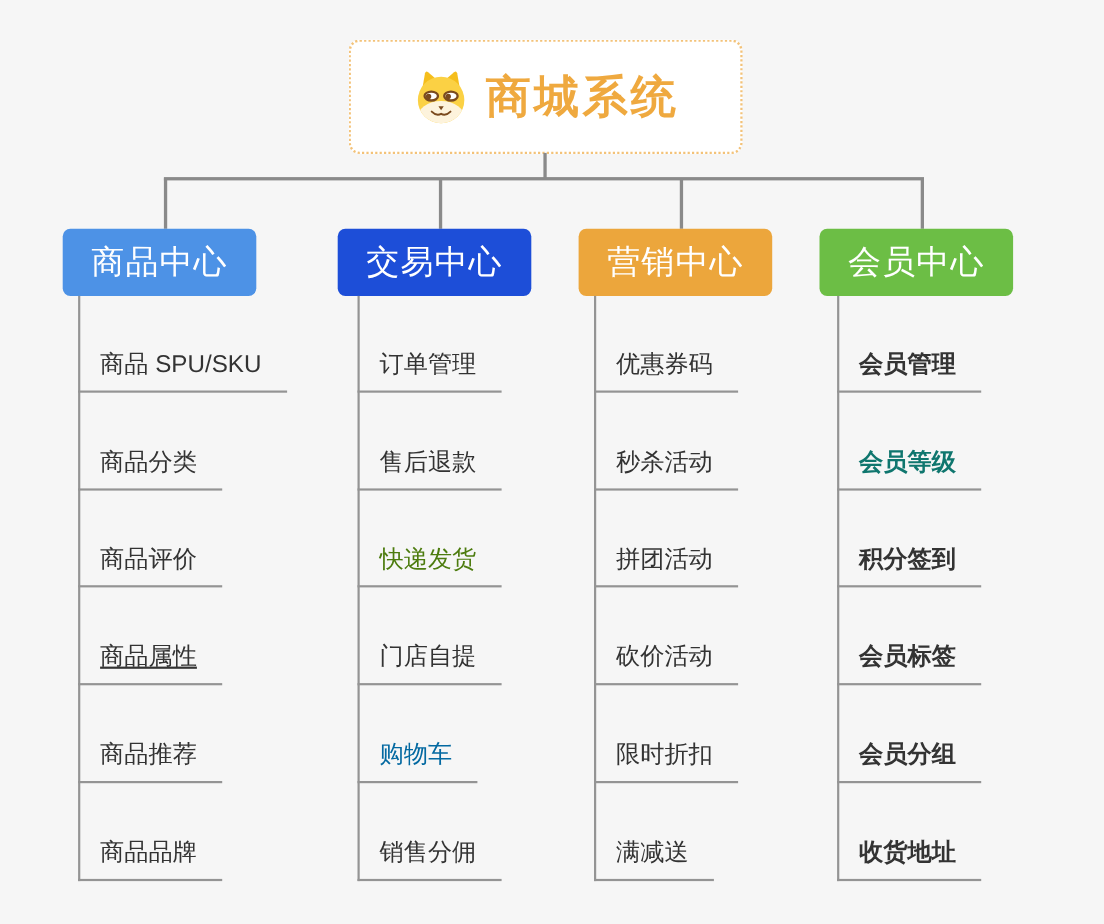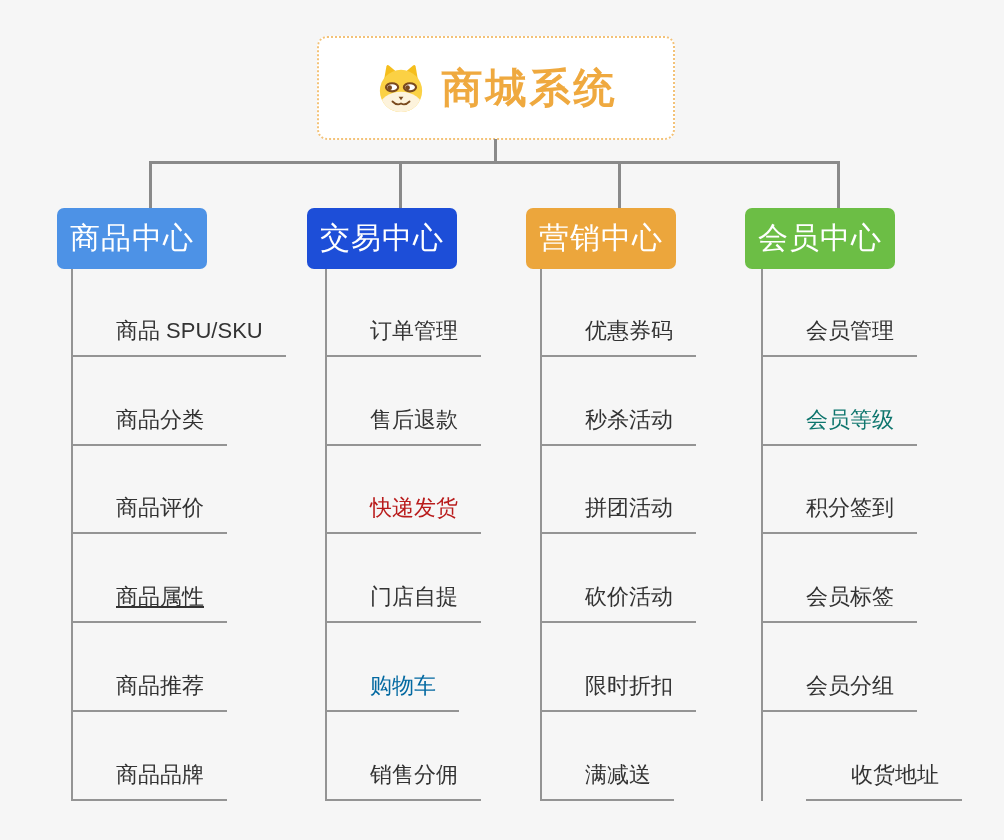--- a/index.html
+++ b/index.html
@@ -41,21 +41,21 @@
   .conn-drop        { top: 162px; width: 3px; height: 46px; }
   .conn-drop-1 { left: 149px; }
   .conn-drop-2 { left: 399px; }
   .conn-drop-3 { left: 618px; }
   .conn-drop-4 { left: 837px; }
 
   
   .branch-box {
     position: absolute;
     top: 208px;
-    width: 150px; height: 61px;
+    width: 176px; height: 61px;
     border-radius: 7px;
     display: flex;
     align-items: center;
     justify-content: center;
     color: #ffffff;
     font-size: 30px;
     letter-spacing: 1px;
     white-space: nowrap;
     cursor: default;
   }
@@ -74,30 +74,30 @@
   .subline-2 { left: 325px; }
   .subline-3 { left: 540px; }
   .subline-4 { left: 761px; }
 
   
   .leaf {
     position: absolute;
     display: flex;
     align-items: flex-end;
     height: 46px;
-    padding: 0 23px 9px 45px;
+    padding: 0 23px 9px 20px;
     border-bottom: 2px solid #0f766e;
     font-size: 22px;
     white-space: nowrap;
     cursor: default;
   }
   .col-1 .leaf { left: 71px; }
   .col-2 .leaf { left: 325px; }
   .col-3 .leaf { left: 540px; }
-  .col-4 .leaf { left: 761px; }
+  .col-4 .leaf { left: 761px; font-weight: bold; }
   .row-0 { top: 311px; }
   .row-1 { top: 400px; }
   .row-2 { top: 488px; }
   .row-3 { top: 577px; }
   .row-4 { top: 666px; }
   .row-5 { top: 755px; }
 </style>
 </head>
 <body>
 
@@ -143,21 +143,21 @@
     <div class="leaf row-2" style="border-bottom-color: rgb(148, 148, 148); color: rgb(51, 51, 51);">商品评价</div>
     <div class="leaf row-3" style="border-bottom-color: rgb(148, 148, 148); color: rgb(51, 51, 51); text-decoration: underline;">商品属性</div>
     <div class="leaf row-4" style="border-bottom-color: rgb(148, 148, 148); color: rgb(51, 51, 51);">商品推荐</div>
     <div class="leaf row-5" style="border-bottom-color: rgb(148, 148, 148); color: rgb(51, 51, 51);">商品品牌</div>
   </div>
 
   <div class="col-2">
     <div class="subline subline-2" style="background-color: rgb(148, 148, 148);"></div>
     <div class="leaf row-0" style="border-bottom-color: rgb(148, 148, 148); color: rgb(51, 51, 51);">订单管理</div>
     <div class="leaf row-1" style="border-bottom-color: rgb(148, 148, 148); color: rgb(51, 51, 51);">售后退款</div>
-    <div class="leaf row-2" style="border-bottom-color: rgb(148, 148, 148); color: #b91c1c;">快递发货</div>
+    <div class="leaf row-2" style="border-bottom-color: rgb(148, 148, 148); color: #4d7c0f;">快递发货</div>
     <div class="leaf row-3" style="border-bottom-color: rgb(148, 148, 148); color: rgb(51, 51, 51);">门店自提</div>
     <div class="leaf row-4" style="border-bottom-color: rgb(148, 148, 148); color: #0369a1;">购物车</div>
     <div class="leaf row-5" style="border-bottom-color: rgb(148, 148, 148); color: rgb(51, 51, 51);">销售分佣</div>
   </div>
 
   <div class="col-3">
     <div class="subline subline-3" style="background-color: rgb(148, 148, 148);"></div>
     <div class="leaf row-0" style="border-bottom-color: rgb(148, 148, 148); color: rgb(51, 51, 51);">优惠券码</div>
     <div class="leaf row-1" style="border-bottom-color: rgb(148, 148, 148); color: rgb(51, 51, 51);">秒杀活动</div>
     <div class="leaf row-2" style="border-bottom-color: rgb(148, 148, 148); color: rgb(51, 51, 51);">拼团活动</div>
@@ -166,16 +166,16 @@
     <div class="leaf row-5" style="border-bottom-color: rgb(148, 148, 148); color: rgb(51, 51, 51);">满减送</div>
   </div>
 
   <div class="col-4">
     <div class="subline subline-4" style="background-color: rgb(148, 148, 148);"></div>
     <div class="leaf row-0" style="border-bottom-color: rgb(148, 148, 148); color: rgb(51, 51, 51);">会员管理</div>
     <div class="leaf row-1" style="border-bottom-color: rgb(148, 148, 148); color: #0f766e;">会员等级</div>
     <div class="leaf row-2" style="border-bottom-color: rgb(148, 148, 148); color: rgb(51, 51, 51);">积分签到</div>
     <div class="leaf row-3" style="border-bottom-color: rgb(148, 148, 148); color: rgb(51, 51, 51);">会员标签</div>
     <div class="leaf row-4" style="border-bottom-color: rgb(148, 148, 148); color: rgb(51, 51, 51);">会员分组</div>
-    <div class="leaf row-5" style="border-bottom-color: rgb(148, 148, 148); color: rgb(51, 51, 51); margin-left: 45px;">收货地址</div>
+    <div class="leaf row-5" style="border-bottom-color: rgb(148, 148, 148); color: rgb(51, 51, 51);">收货地址</div>
   </div>
 
 </div>
 
 </body></html>

